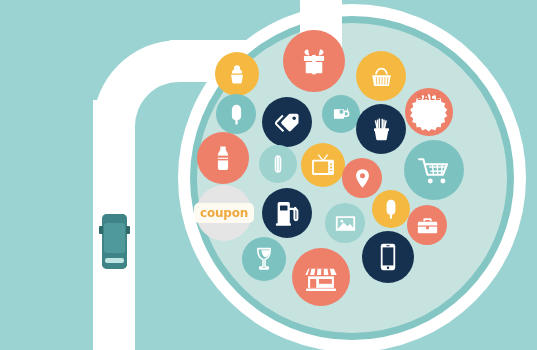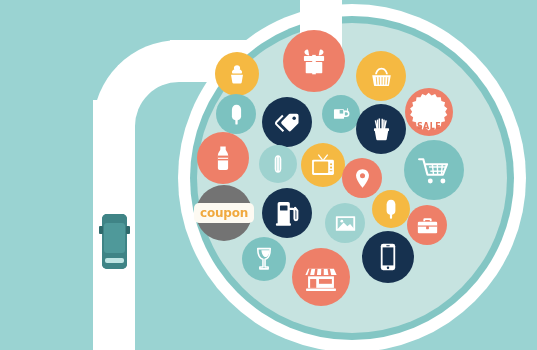--- a/index.html
+++ b/index.html
@@ -74,21 +74,21 @@
   .bubble svg{display:block;}
 
   .coupon-chip{
     background:#fdfaf2;border-radius:5px;
     padding:4px 6px;font-size:12px;font-weight:700;color:#f0a93f;
     letter-spacing:-0.2px;line-height:1;
     font-family:"DejaVu Sans", sans-serif;
   }
   .sale-inner{
     position:relative;width:38px;height:38px;display:flex;
-    align-items:flex-end;justify-content:center;
+    align-items:flex-start;justify-content:center;
   }
   .sale-text{
     position:relative;font-size:8px;font-weight:700;color:#e8765c;letter-spacing:0.4px;
     font-family:"DejaVu Sans", sans-serif;
   }
 </style>
 </head>
 <body>
 
 <div id="scene">
@@ -226,21 +226,21 @@
       <line x1="34" y1="40" x2="80" y2="40"></line>
       <line x1="38" y1="52" x2="76" y2="52"></line>
       <line x1="44" y1="34" x2="47" y2="60"></line>
       <line x1="58" y1="34" x2="59" y2="60"></line>
       <line x1="72" y1="34" x2="70" y2="60"></line>
     </g>
     <circle cx="38" cy="80" r="7"></circle>
     <circle cx="74" cy="80" r="7"></circle>
         </svg>
       </div>
-      <div class="bubble" title="coupon" style="left: 196px; top: 185px; width: 56px; height: 56px; background: #737373;">
+      <div class="bubble" title="coupon" style="left: 196px; top: 185px; width: 56px; height: 56px; background: #e5e5e5;">
         <div class="coupon-chip">coupon</div>
       </div>
       <div class="bubble" title="Fuel pump" style="left: 262px; top: 188px; width: 50px; height: 50px; background: rgb(22, 49, 79);">
         <svg viewBox="0 0 100 100" width="29" height="29" fill="#ffffff">
           <path d="M16 16a6 6 0 0 1 6-6h30a6 6 0 0 1 6 6v72H16z"></path>
     <rect x="10" y="84" width="52" height="8" rx="3"></rect>
     <rect x="24" y="22" width="26" height="18" rx="2" fill="#16314f"></rect>
     <path d="M58 34h10a6 6 0 0 1 6 6v28a5 5 0 0 0 10 0V40l-8-10" fill="none" stroke="#ffffff" stroke-width="7" stroke-linecap="round" stroke-linejoin="round"></path>
         </svg>
       </div>

